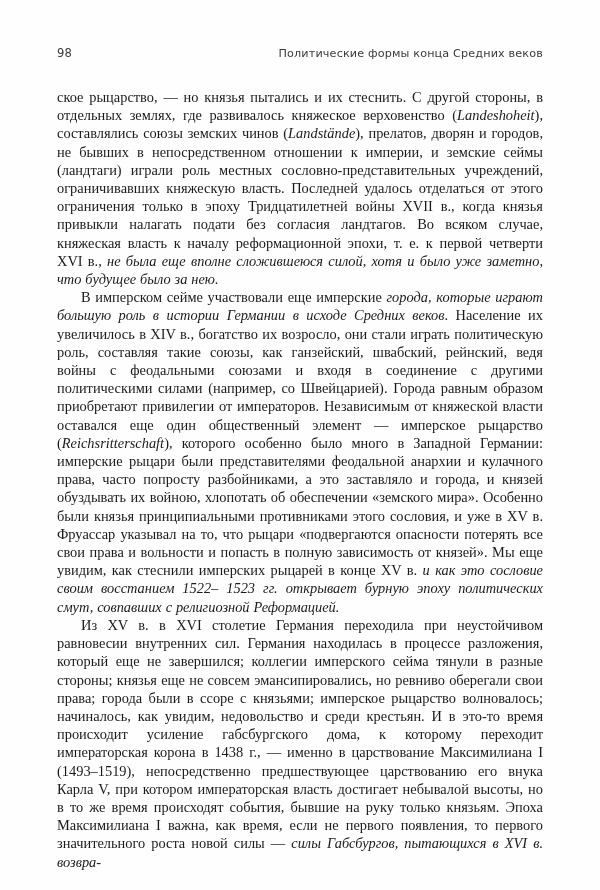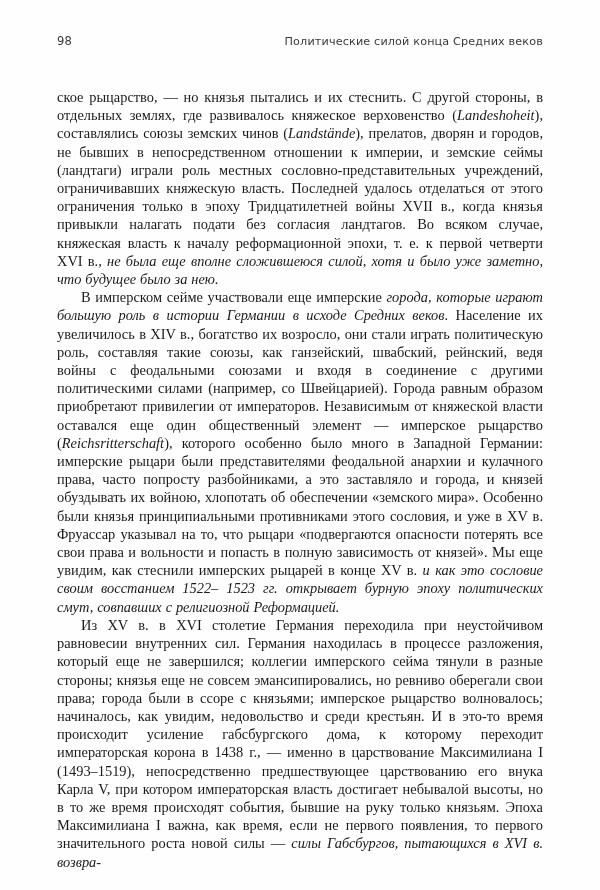--- a/index.html
+++ b/index.html
@@ -12,21 +12,21 @@
     position: relative;
     width: 600px;
     height: 890px;
     background: #fefefe;
     overflow: hidden;
     font-family: "Liberation Serif", "DejaVu Serif", serif;
     color: #1a1a1a;
   }
   .running-head {
     position: absolute;
-    top: 34px;
+    top: 46px;
     left: 57px;
     width: 486px;
     display: flex;
     align-items: baseline;
     justify-content: space-between;
     font-family: "DejaVu Sans", "Liberation Sans", sans-serif;
     font-size: 11.2px;
     color: #3a3a3a;
     letter-spacing: 0.15px;
   }
@@ -63,21 +63,21 @@
     font-style: italic;
   }
 </style>
 </head>
 <body>
 
 <div class="page" style="background: rgb(254, 254, 254); color: rgb(26, 26, 26);">
 
   <div class="running-head">
     <span class="folio">98</span>
-    <span class="head-title">Политические силой конца Средних веков</span>
+    <span class="head-title">Политические формы конца Средних веков</span>
   </div>
 
   <div class="textblock" id="textblock">
       <p class="para first"><span>ское рыцарство, — но князья пытались и их стеснить. С другой стороны, в отдельных землях, где развивалось княжеское верховенство (</span><em>Landeshoheit</em><span>), составлялись союзы земских чинов (</span><em>Landstände</em><span>), прелатов, дворян и городов, не бывших в непосредственном отношении к империи, и земские сеймы (ландтаги) играли роль местных сословно-представительных учреждений, ограничивавших княжескую власть. Последней удалось отделаться от этого ограничения только в эпоху Тридцатилетней войны XVII в., когда князья привыкли налагать подати без согласия ландтагов. Во всяком случае, княжеская власть к началу реформационной эпохи, т. е. к первой четверти XVI в., </span><em>не была еще вполне сложившеюся силой, хотя и было уже заметно, что будущее было за нею.</em></p>
       <p class="para"><span>В имперском сейме участвовали еще имперские </span><em>города, которые играют большую роль в истории Германии в исходе Средних веков</em><span>. Население их увеличилось в XIV в., богатство их возросло, они стали играть политическую роль, составляя такие союзы, как ганзейский, швабский, рейнский, ведя войны с феодальными союзами и входя в соединение с другими политическими силами (например, со Швейцарией). Города равным образом приобретают привилегии от императоров. Независимым от княжеской власти оставался еще один общественный элемент — имперское рыцарство (</span><em>Reichsritterschaft</em><span>), которого особенно было много в Западной Германии: имперские рыцари были представителями феодальной анархии и кулачного права, часто попросту разбойниками, а это заставляло и города, и князей обуздывать их войною, хлопотать об обеспечении «земского мира». Особенно были князья принципиальными противниками этого сословия, и уже в XV в. Фруассар указывал на то, что рыцари «подвергаются опасности потерять все свои права и вольности и попасть в полную зависимость от князей». Мы еще увидим, как стеснили имперских рыцарей в конце XV в. </span><em>и как это сословие своим восстанием 1522– 1523 гг. открывает бурную эпоху политических смут, совпавших с религиозной Реформацией.</em></p>
       <p class="para"><span>Из XV в. в XVI столетие Германия переходила при неустойчивом равновесии внутренних сил. Германия находилась в процессе разложения, который еще не завершился; коллегии имперского сейма тянули в разные стороны; князья еще не совсем эмансипировались, но ревниво оберегали свои права; города были в ссоре с князьями; имперское рыцарство волновалось; начиналось, как увидим, недовольство и среди крестьян. И в это-то время происходит усиление габсбургского дома, к которому переходит императорская корона в 1438 г., — именно в царствование Максимилиана I (1493–1519), непосредственно предшествующее царствованию его внука Карла V, при котором императорская власть достигает небывалой высоты, но в то же время происходят события, бывшие на руку только князьям. Эпоха Максимилиана I важна, как время, если не первого появления, то первого значительного роста новой силы — </span><em>силы Габсбургов, пытающихся в XVI в. возвра-</em></p>
     </div>
 
 </div>
 

